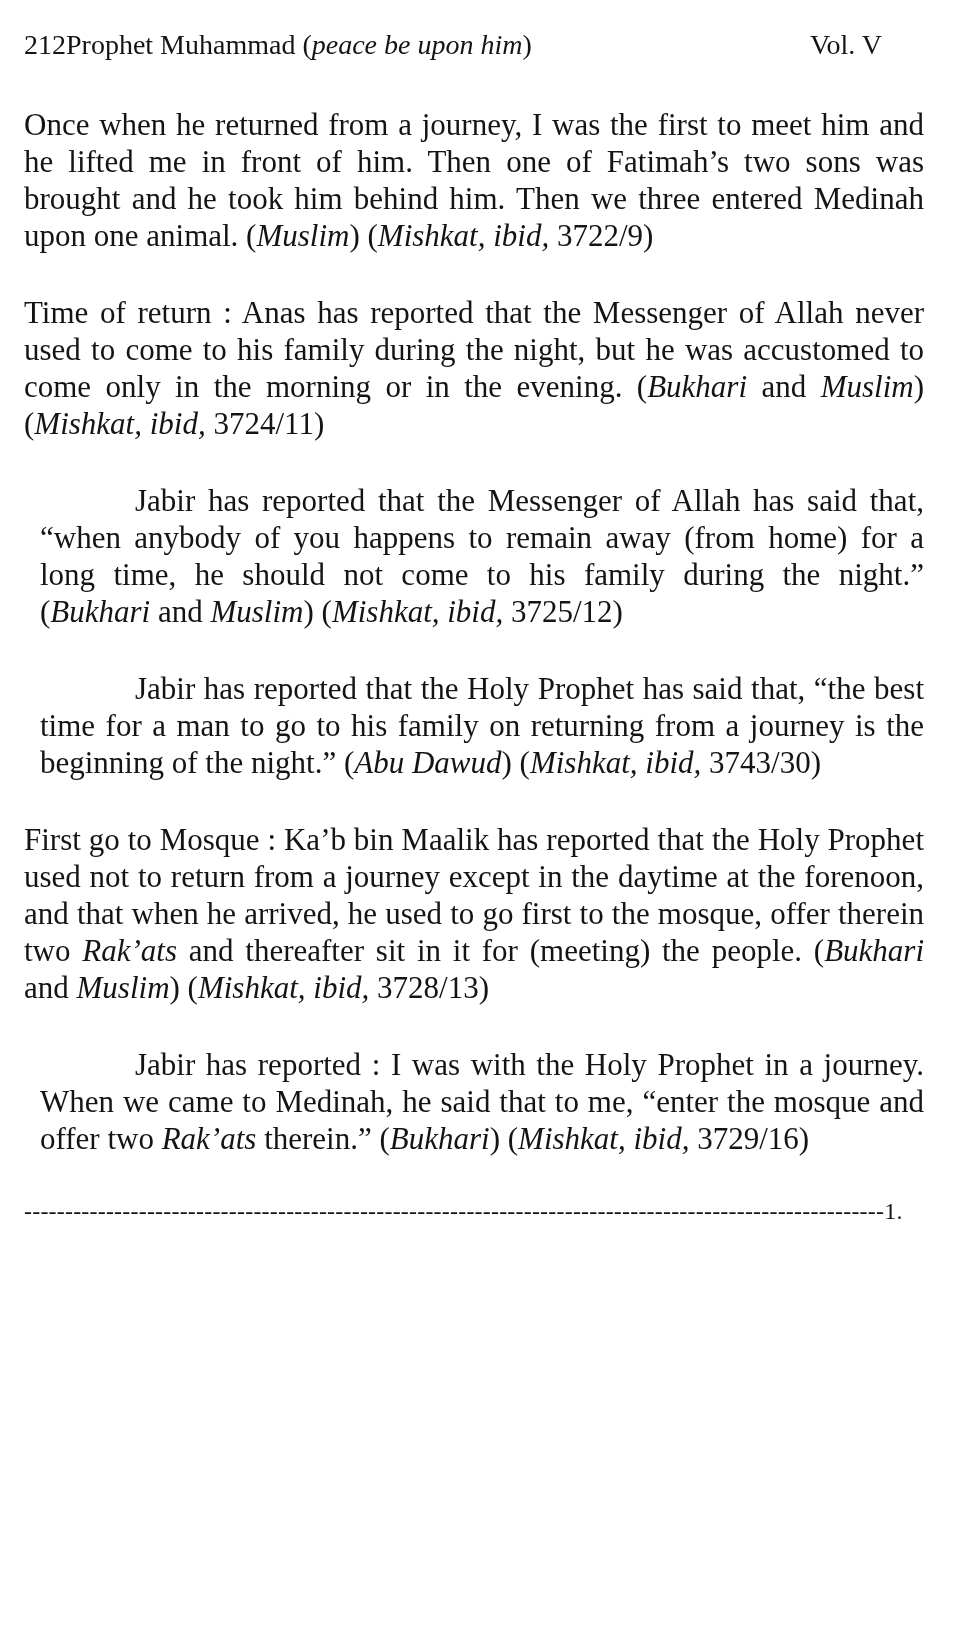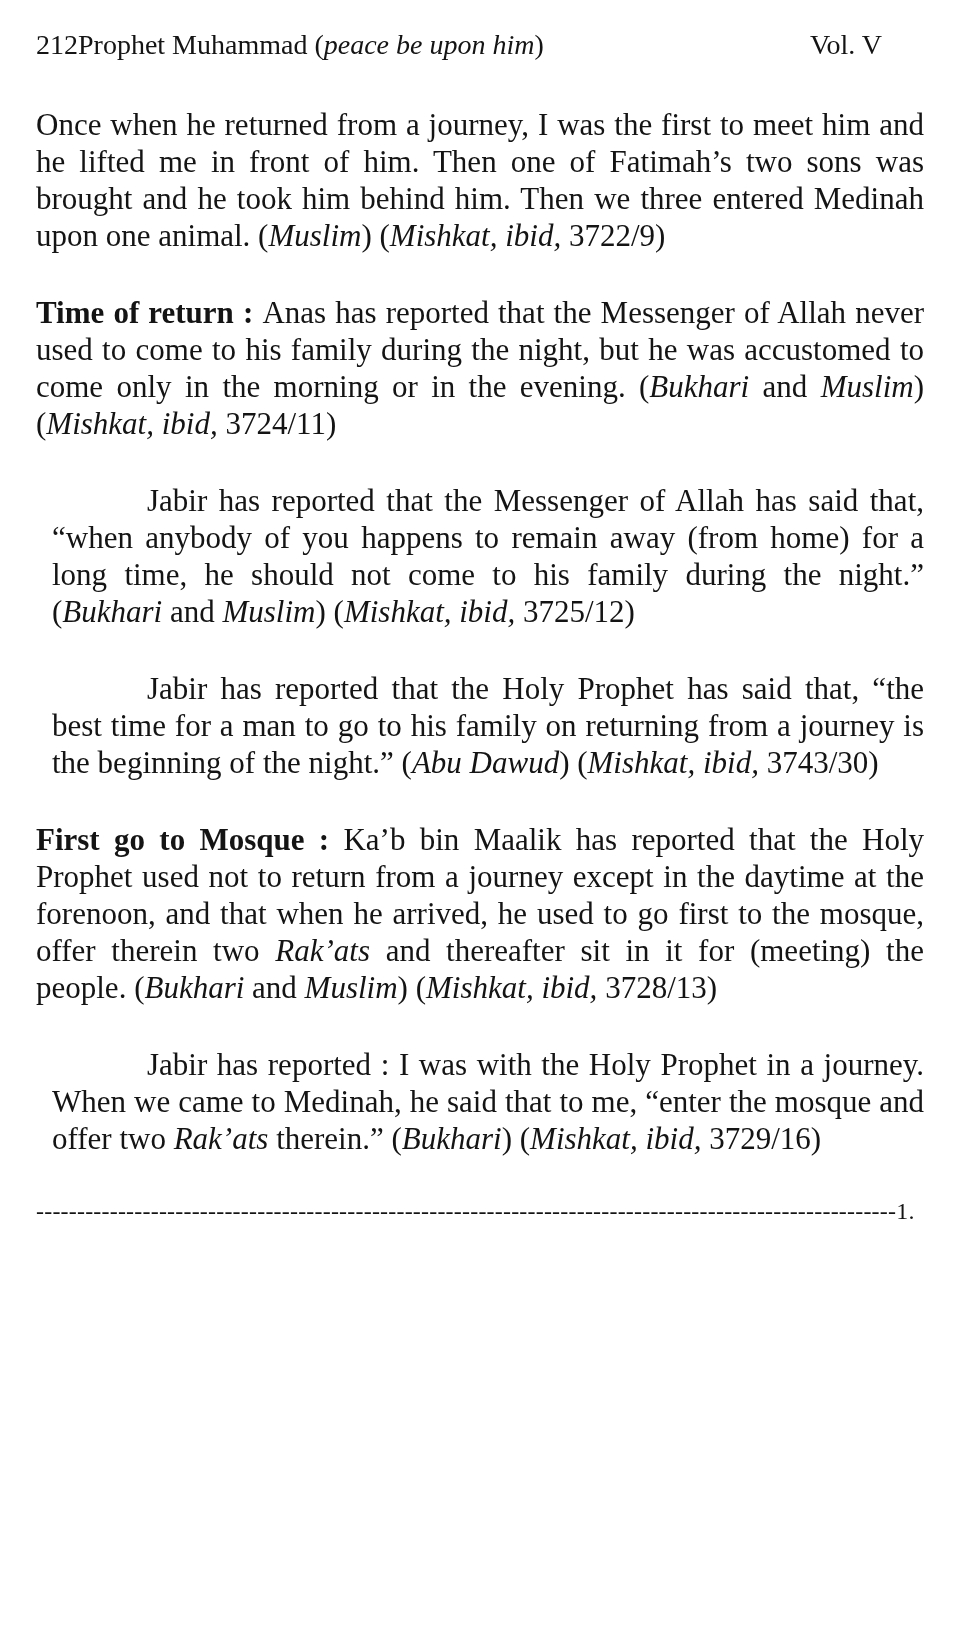--- a/index.html
+++ b/index.html
@@ -7,21 +7,21 @@
     padding: 0;
     background: #e8e8e8;
   }
   .page {
     position: relative;
     width: 960px;
     height: 1629px;
     margin: 0 auto;
     background: #ffffff;
     box-sizing: border-box;
-    padding: 26px 36px 0 36px;
+    padding: 26px 36px 0 24px;
     font-family: "Liberation Serif", "DejaVu Serif", serif;
     color: #141414;
     overflow: hidden;
   }
   .page-header {
     display: flex;
     align-items: baseline;
     font-size: 28px;
     line-height: 38px;
     margin-bottom: 42px;
@@ -43,21 +43,21 @@
     font-size: 31px;
     line-height: 37px;
     text-align: justify;
   }
   .body-text p.indent {
     text-indent: 95px;
     margin-left: 16px;
   }
   .run-n { font-style: normal; font-weight: normal; }
   .run-i { font-style: italic; }
-  .run-b { font-weight: bold; }
+  .run-b { font-weight: normal; }
   .run-sup {
     vertical-align: super;
     font-size: 0.62em;
     line-height: 0;
   }
   .footnote-block {
     margin-top: 16px;
   }
   .footnote-divider {
     font-size: 24px;

